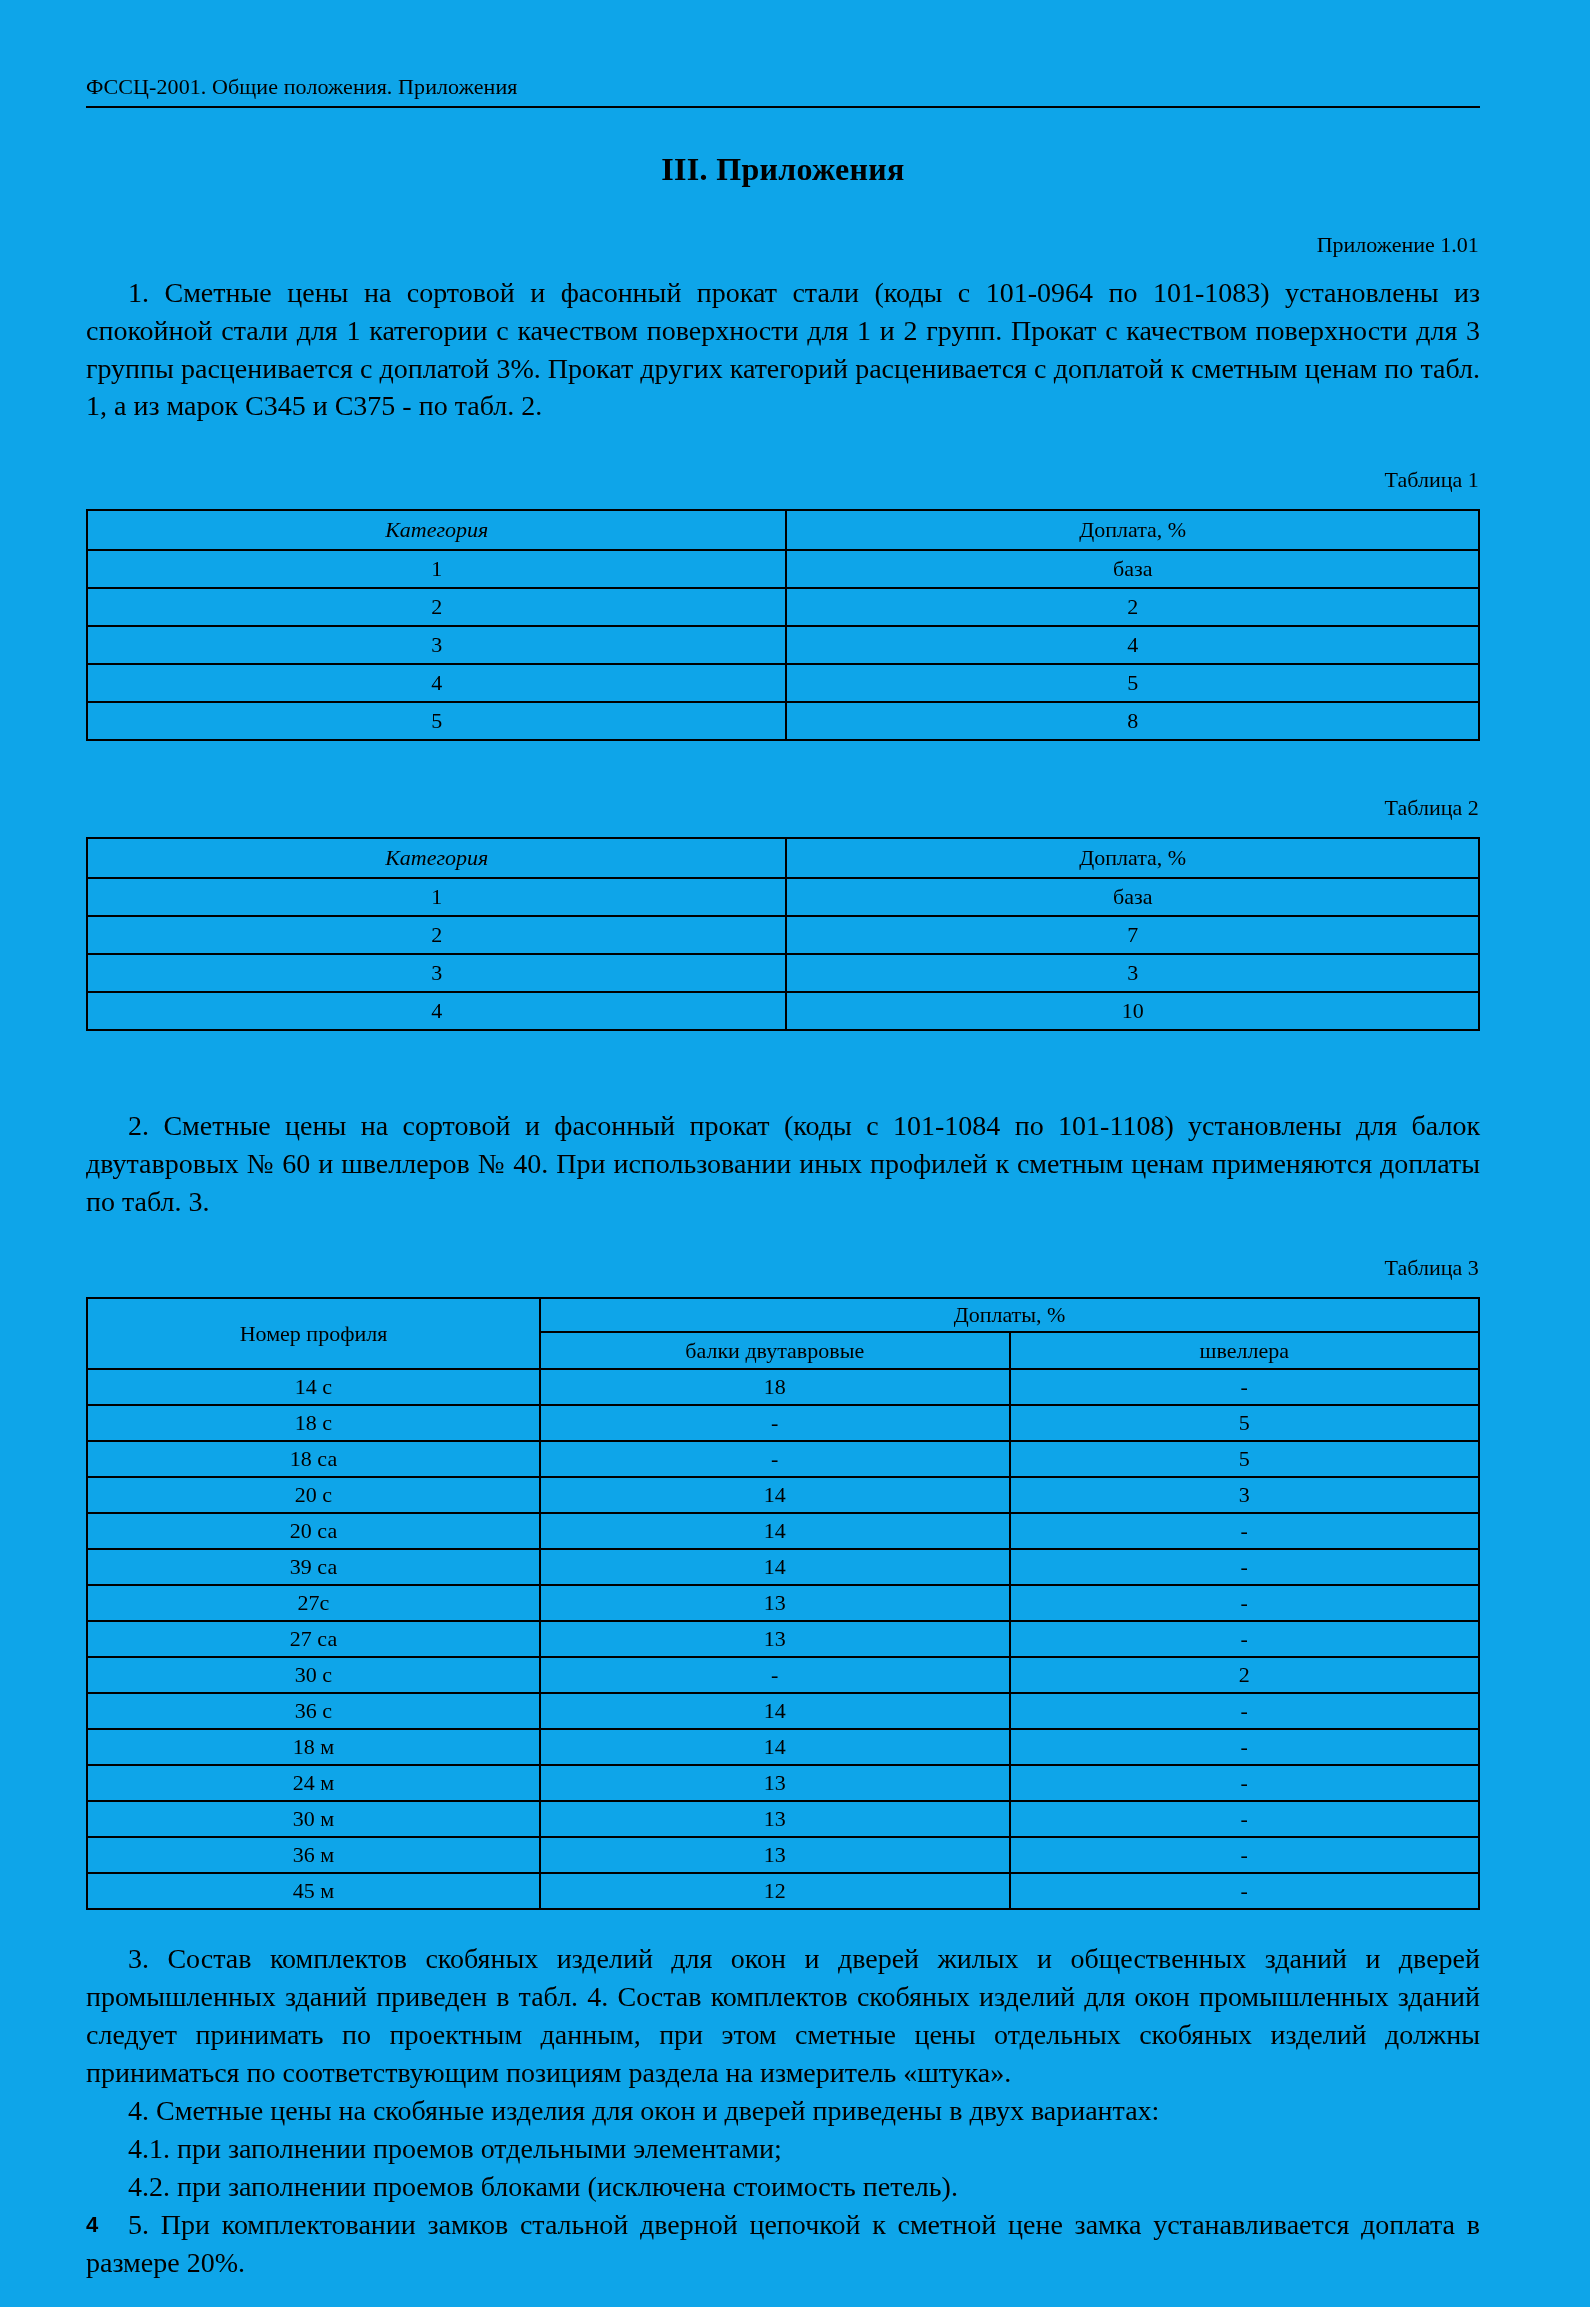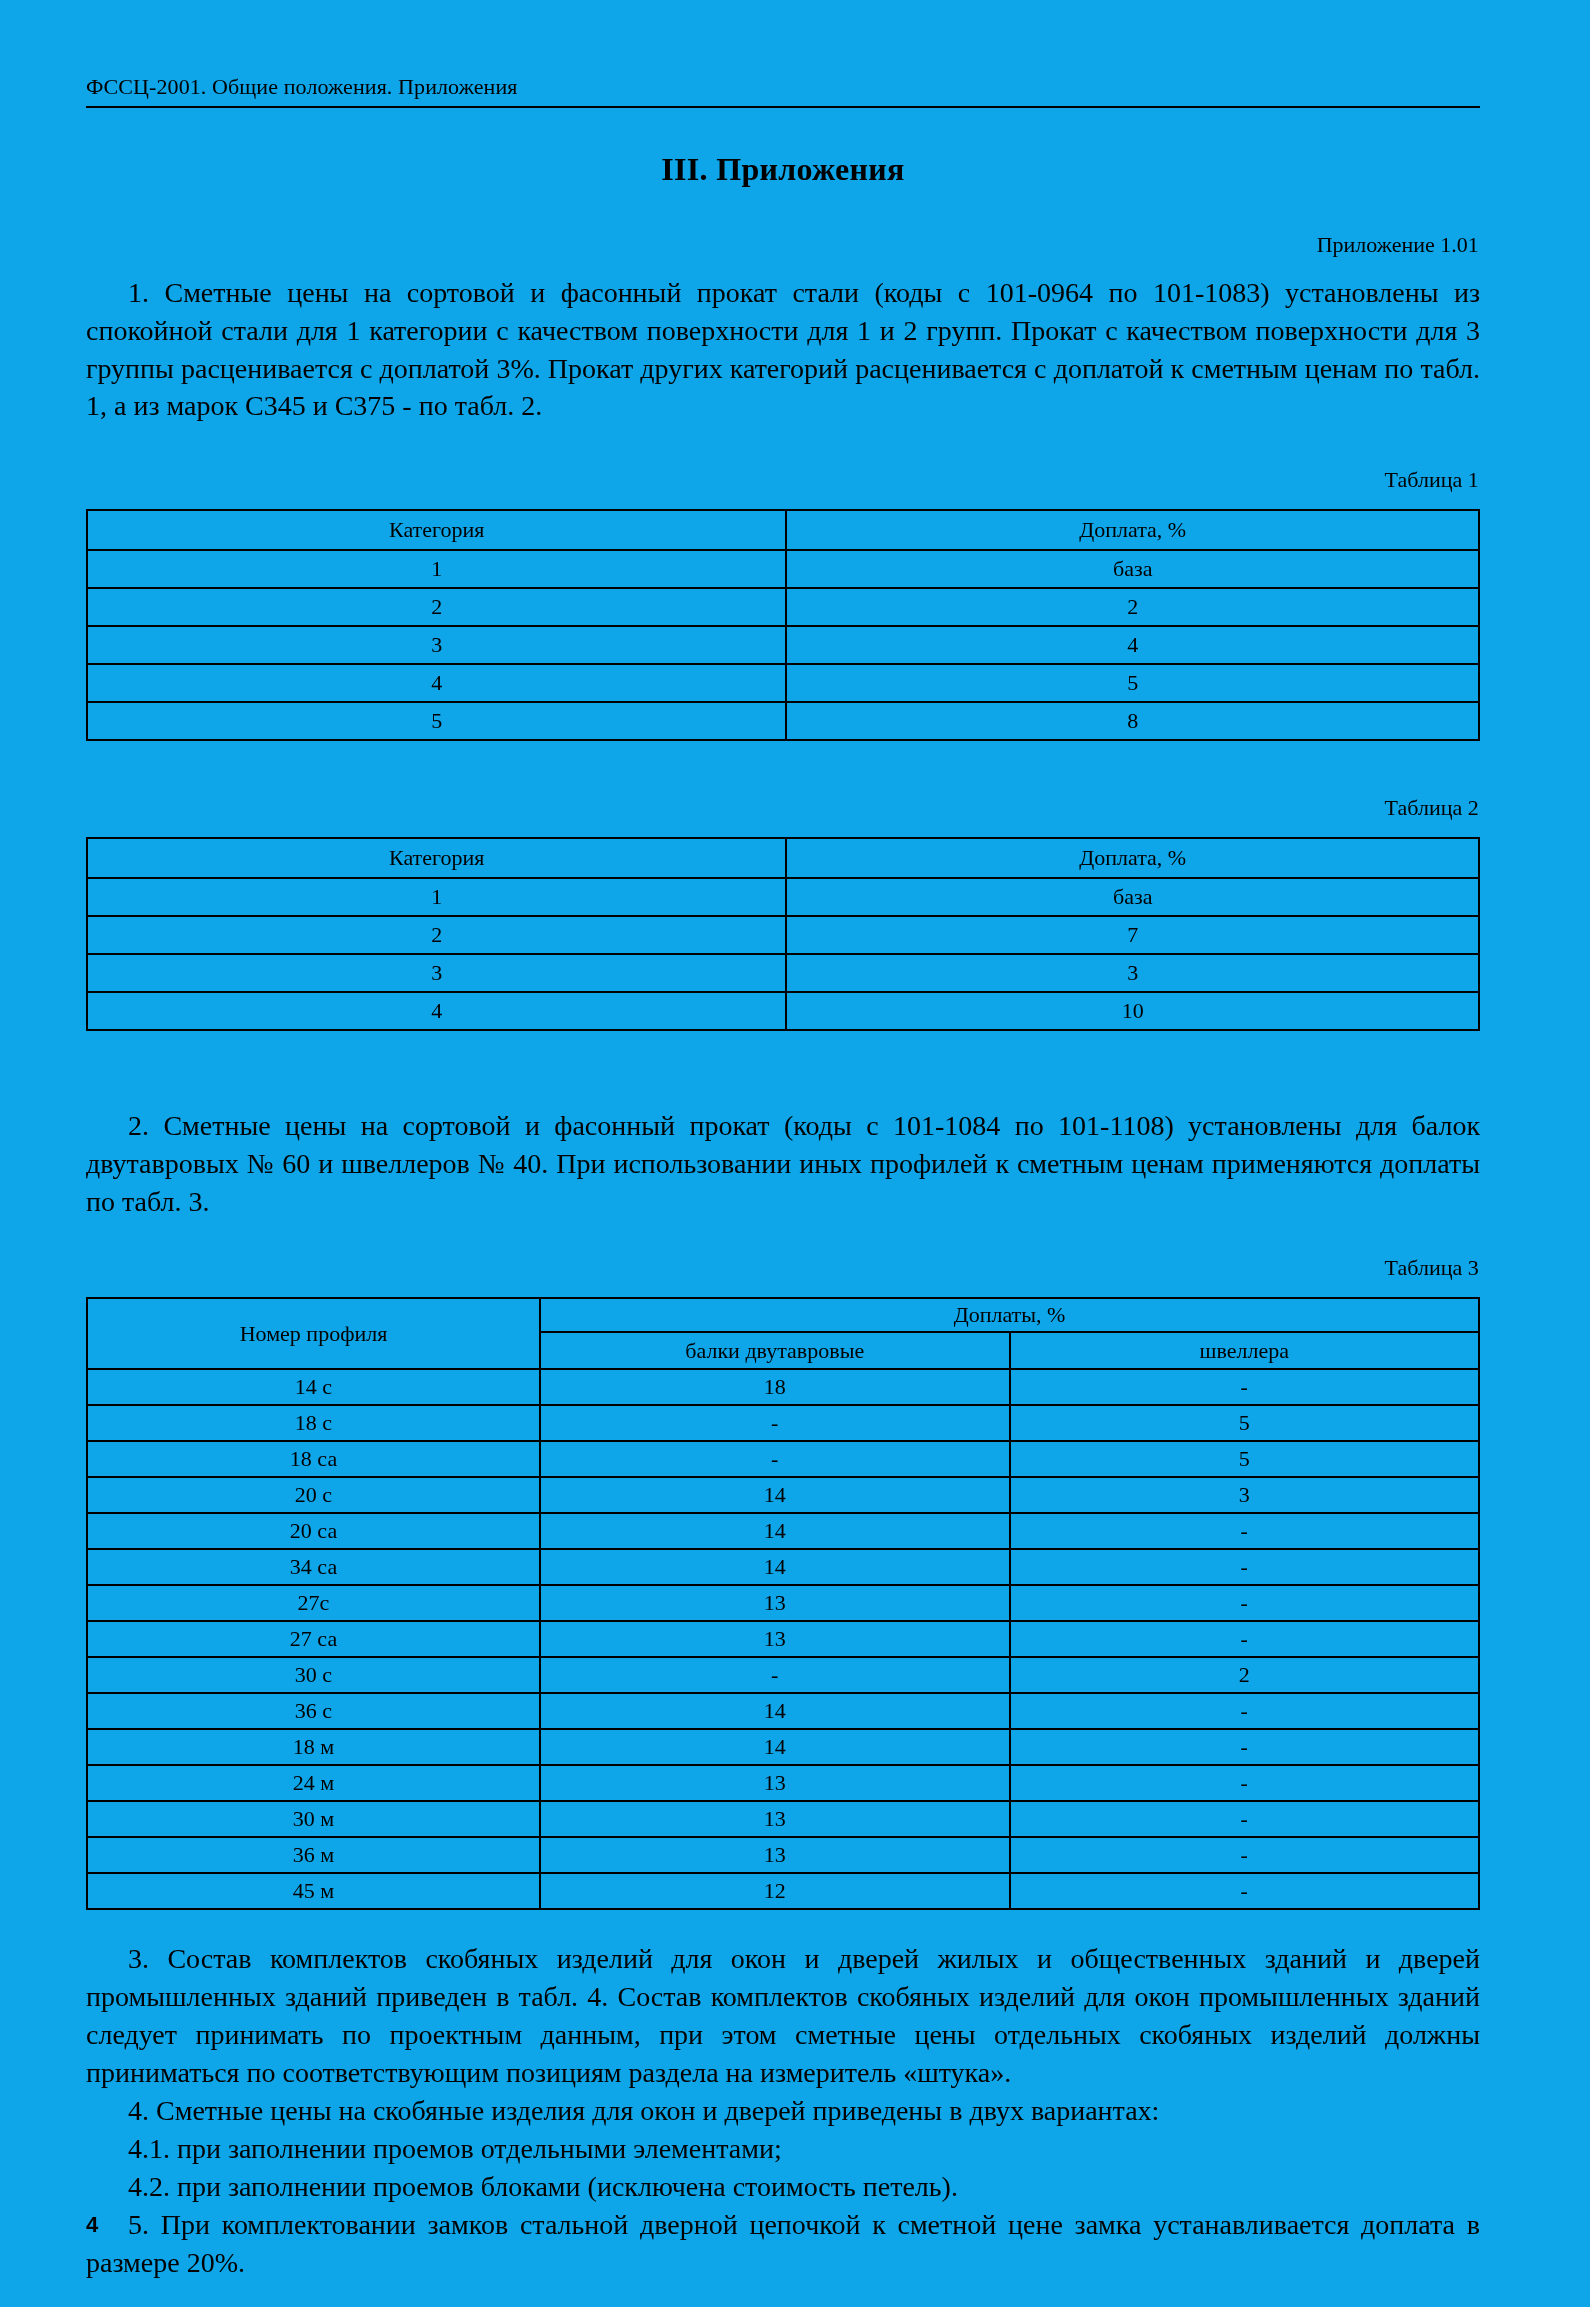--- a/index.html
+++ b/index.html
@@ -110,21 +110,21 @@
   table.doc-table.t3 td,
   table.doc-table.t3 th {
     height: 34px;
   }
   table.doc-table.t3 th.grp {
     height: 32px;
   }
   table.doc-table.t3 th.sub {
     height: 35px;
   }
-  .col-left-1 { width: 50.1%; }
+  .col-left-1 { width: 50.1%; font-style: italic; }
   .col-left-3 { width: 32.4%; margin-top: 8px; }
   .col-mid-3  { width: 35.3%; border-radius: 14px; }
 
   
   .sp-24 { height: 16px; }
   .sp-44 { height: 30px; }
   .sp-50 { height: 34px; }
   .sp-56 { height: 38px; }
   .sp-62 { height: 42px; }
   .sp-80 { height: 54px; }
@@ -263,21 +263,21 @@
           <td>20 с</td>
           <td>14</td>
           <td>3</td>
         </tr>
         <tr>
           <td>20 са</td>
           <td>14</td>
           <td>-</td>
         </tr>
         <tr>
-          <td>34 са</td>
+          <td>39 са</td>
           <td>14</td>
           <td>-</td>
         </tr>
         <tr>
           <td>27с</td>
           <td>13</td>
           <td>-</td>
         </tr>
         <tr>
           <td>27 са</td>

